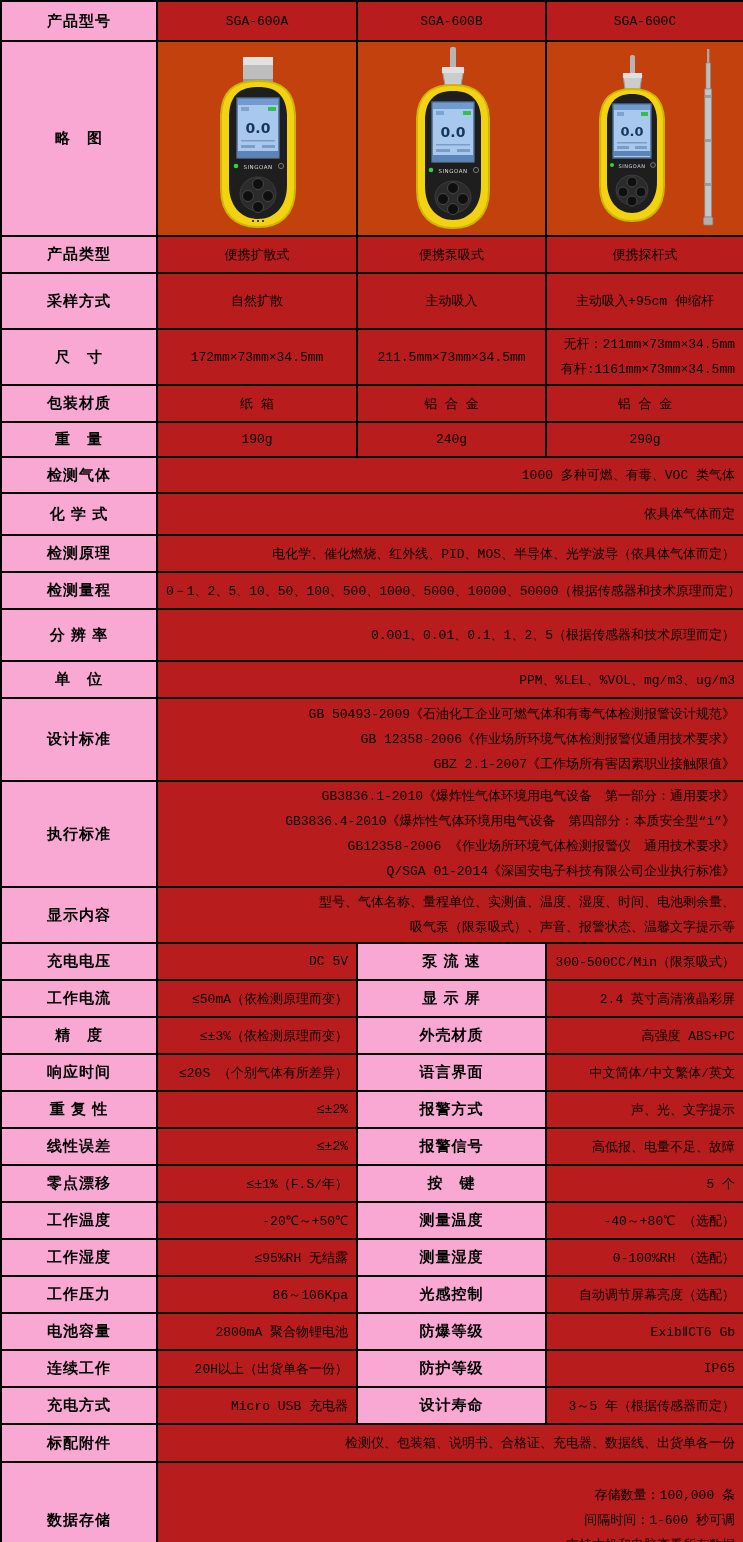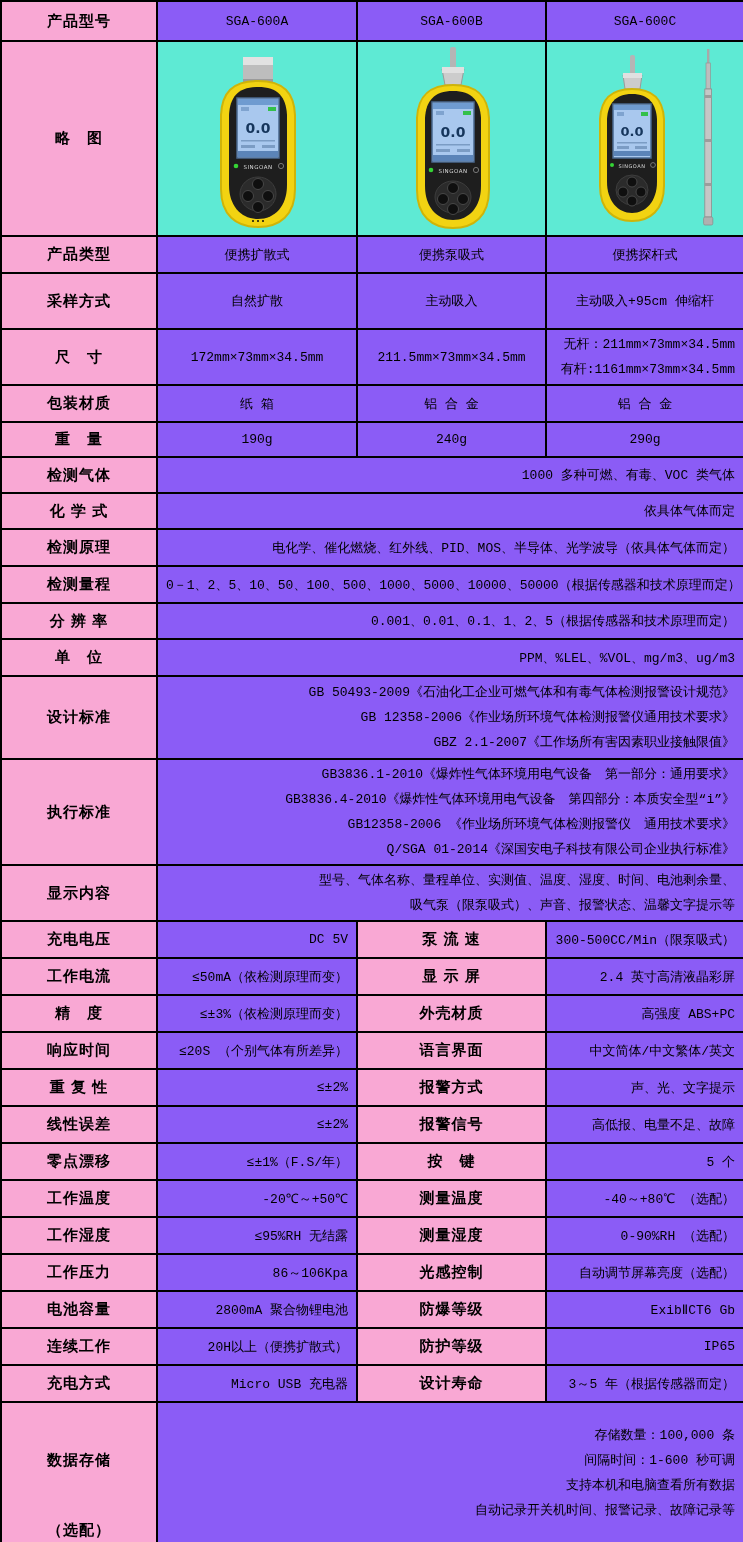--- a/index.html
+++ b/index.html
@@ -1,26 +1,26 @@
 <!DOCTYPE html>
 <html><head>
 <meta charset="utf-8">
 <style>
   html,body { margin:0; padding:0; background:#fff; }
   body { width:743px; font-family:"Liberation Sans","DejaVu Sans",sans-serif; }
   table.spec { border-collapse:collapse; width:743px; table-layout:fixed; }
   table.spec td { border:2px solid #000; overflow:hidden; padding:0; vertical-align:middle; }
   td.lbl { background:#f9a8d4; font-weight:bold; text-align:center; font-size:15px; color:#000; letter-spacing:1px; }
-  td.val { background:#8b5cf6; font-size:13px; color:#000;
+  td.val { background:#b91c1c; font-size:13px; color:#000;
            font-family:"Liberation Mono","DejaVu Sans Mono",monospace; }
   td.val.center { text-align:center; }
   td.val.left   { text-align:right; padding:2px 8px; }
   td.val .line  { line-height:25px; white-space:nowrap; }
   td.val.nowrap { white-space:nowrap; }
-  td.imgcell { background:#5eead4; text-align:center; vertical-align:middle; }
+  td.imgcell { background:#c2410c; text-align:center; vertical-align:middle; }
   .lbl .lline { line-height:26px;margin-top:44px; }
   svg { display:block; margin:0 auto; }
   .storage .line { line-height:24px; }
 </style>
 </head>
 <body>
 
 <table class="spec">
   <colgroup>
     <col style="width:156px">
@@ -162,33 +162,33 @@
     <td class="lbl">重　量</td>
     <td class="val center">190g</td>
     <td class="val center">240g</td>
     <td class="val center">290g</td>
   </tr>
 
   <tr style="height:36px">
     <td class="lbl">检测气体</td>
     <td class="val left nowrap" colspan="3">1000 多种可燃、有毒、VOC 类气体</td>
   </tr>
-  <tr style="height:36px">
+  <tr style="height:42px">
     <td class="lbl">化 学 式</td>
     <td class="val left nowrap" colspan="3">依具体气体而定</td>
   </tr>
   <tr style="height:37px">
     <td class="lbl">检测原理</td>
     <td class="val left nowrap" colspan="3">电化学、催化燃烧、红外线、PID、MOS、半导体、光学波导（依具体气体而定）</td>
   </tr>
   <tr style="height:37px">
     <td class="lbl">检测量程</td>
     <td class="val left nowrap" colspan="3">0－1、2、5、10、50、100、500、1000、5000、10000、50000（根据传感器和技术原理而定）</td>
   </tr>
-  <tr style="height:36px">
+  <tr style="height:52px">
     <td class="lbl">分 辨 率</td>
     <td class="val left nowrap" colspan="3">0.001、0.01、0.1、1、2、5（根据传感器和技术原理而定）</td>
   </tr>
   <tr style="height:37px">
     <td class="lbl">单　位</td>
     <td class="val left nowrap" colspan="3">PPM、%LEL、%VOL、mg/m3、ug/m3</td>
   </tr>
 
   <tr style="height:83px">
     <td class="lbl">设计标准</td>
@@ -262,47 +262,51 @@
   <tr style="height:37px">
     <td class="lbl">工作温度</td>
     <td class="val left nowrap">-20℃～+50℃</td>
     <td class="lbl">测量温度</td>
     <td class="val left nowrap">-40～+80℃ （选配）</td>
   </tr>
   <tr style="height:37px">
     <td class="lbl">工作湿度</td>
     <td class="val left nowrap">≤95%RH 无结露</td>
     <td class="lbl">测量湿度</td>
-    <td class="val left nowrap">0-90%RH （选配）</td>
+    <td class="val left nowrap">0-100%RH （选配）</td>
   </tr>
   <tr style="height:37px">
     <td class="lbl">工作压力</td>
     <td class="val left nowrap">86～106Kpa</td>
     <td class="lbl">光感控制</td>
     <td class="val left nowrap">自动调节屏幕亮度（选配）</td>
   </tr>
   <tr style="height:37px">
     <td class="lbl">电池容量</td>
     <td class="val left nowrap">2800mA 聚合物锂电池</td>
     <td class="lbl">防爆等级</td>
     <td class="val left nowrap">ExibⅡCT6 Gb</td>
   </tr>
   <tr style="height:37px">
     <td class="lbl">连续工作</td>
-    <td class="val left nowrap">20H以上（便携扩散式）</td>
+    <td class="val left nowrap">20H以上（出货单各一份）</td>
     <td class="lbl">防护等级</td>
     <td class="val left nowrap">IP65</td>
   </tr>
   <tr style="height:37px">
     <td class="lbl">充电方式</td>
     <td class="val left nowrap">Micro USB 充电器</td>
     <td class="lbl">设计寿命</td>
     <td class="val left nowrap">3～5 年（根据传感器而定）</td>
   </tr>
 
+  <tr style="height:38px">
+    <td class="lbl">标配附件</td>
+    <td class="val left nowrap" colspan="3">检测仪、包装箱、说明书、合格证、充电器、数据线、出货单各一份</td>
+  </tr>
 
   <tr style="height:97px">
     <td class="lbl">
       <div class="lline">数据存储</div>
       <div class="lline">（选配）</div>
     </td>
     <td class="val left storage" colspan="3">
       <div class="line">存储数量：100,000 条</div>
       <div class="line">间隔时间：1-600 秒可调</div>
       <div class="line">支持本机和电脑查看所有数据</div>

